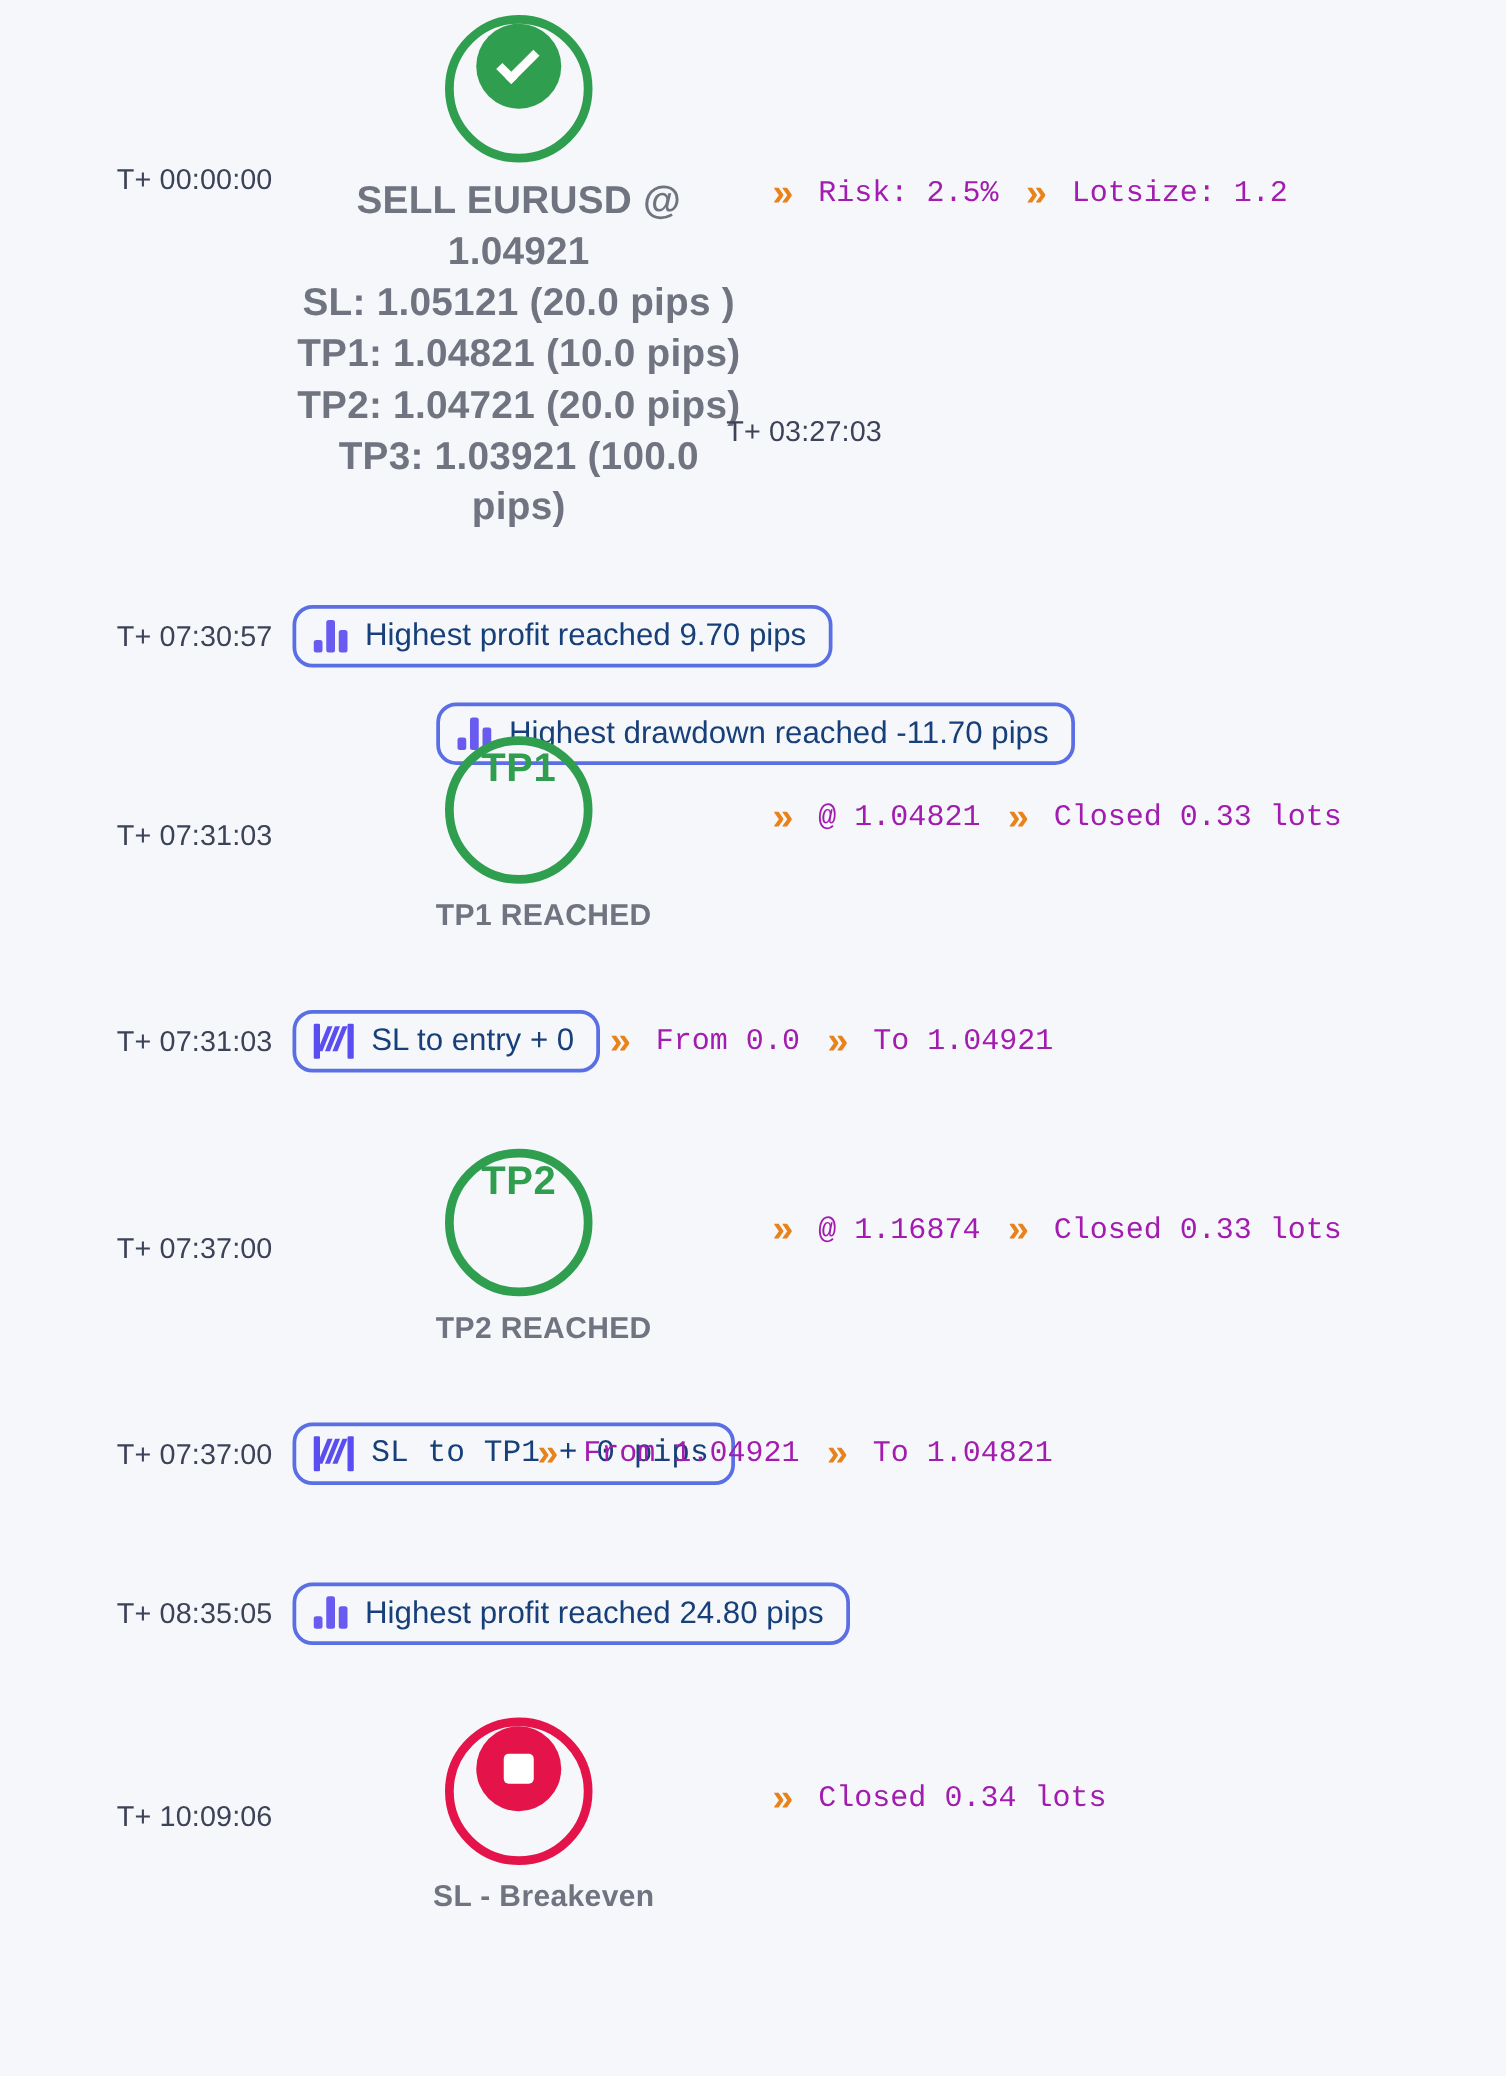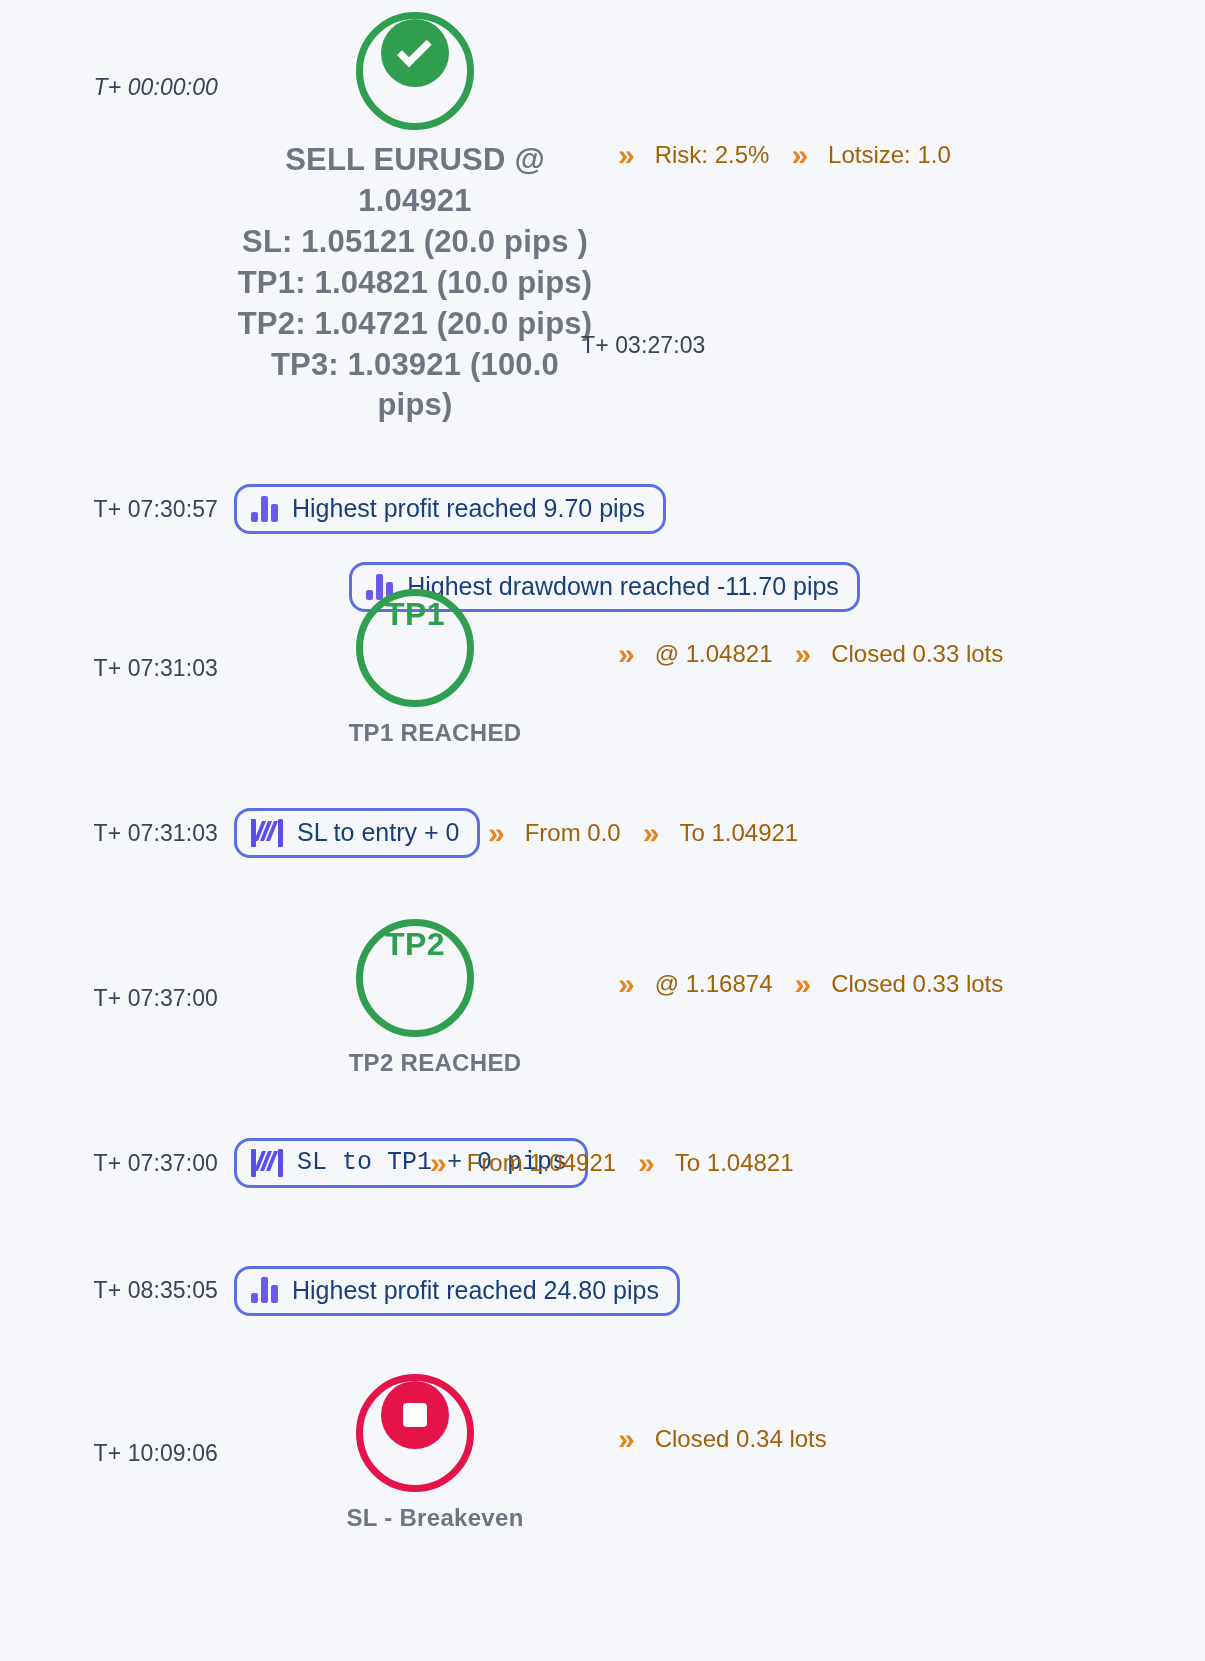--- a/index.html
+++ b/index.html
@@ -56,22 +56,23 @@
 
   
   .detail-col {
     flex: 1 1 auto;
     display: flex;
     align-items: center;
     white-space: nowrap;
   }
   .detail-text {
     font-size: 24px;
-    color: #a16207;
+    color: #a21caf;
     padding: 0 4px;
+    font-family: Liberation Mono, monospace;
   }
   .chev {
     color: #e8821a;
     font-size: 30px;
     font-weight: bold;
     line-height: 1;
     letter-spacing: -6px;
     padding: 0 22px 0 18px;
     display: inline-block;
   }
@@ -210,40 +211,40 @@
   .badge-wrap-left {
     padding-left: 4px;
   }
 </style>
 </head>
 <body>
 
 <div class="timeline">
 
   <div class="row" style="height:320px; align-items:flex-start; padding-top:12px;">
-    <div class="time-col" style="margin-top:62px;font-style:italic;">T+ 00:00:00</div>
+    <div class="time-col" style="margin-top:118px;">T+ 00:00:00</div>
     <div class="center-col fixed">
       <div class="circle-icon">
         <div class="inner-dot">
           <span class="check-mark"></span>
         </div>
       </div>
       <div class="entry-lines">
         <div>SELL EURUSD @ 1.04921</div>
         <div>SL: 1.05121 (20.0 pips )</div>
         <div>TP1: 1.04821 (10.0 pips)</div>
         <div>TP2: 1.04721 (20.0 pips)</div>
         <div>TP3: 1.03921 (100.0 pips)</div>
       </div>
     </div>
     <div class="detail-col" style="margin-top:128px;">
       <span class="chev">»</span>
       <span class="detail-text">Risk: 2.5%</span>
       <span class="chev">»</span>
-      <span class="detail-text">Lotsize: 1.0</span>
+      <span class="detail-text">Lotsize: 1.2</span>
     </div>
   </div>
 
   <div class="row" style="height:118px;flex-direction:column;">
     <div class="time-col">T+ 03:27:03</div>
     <div class="center-col badge-wrap-left" style="align-items:flex-start;">
       <div class="badge">
         <span class="bars-icon">
             <i class="b1"></i>
             <i class="b2"></i>

